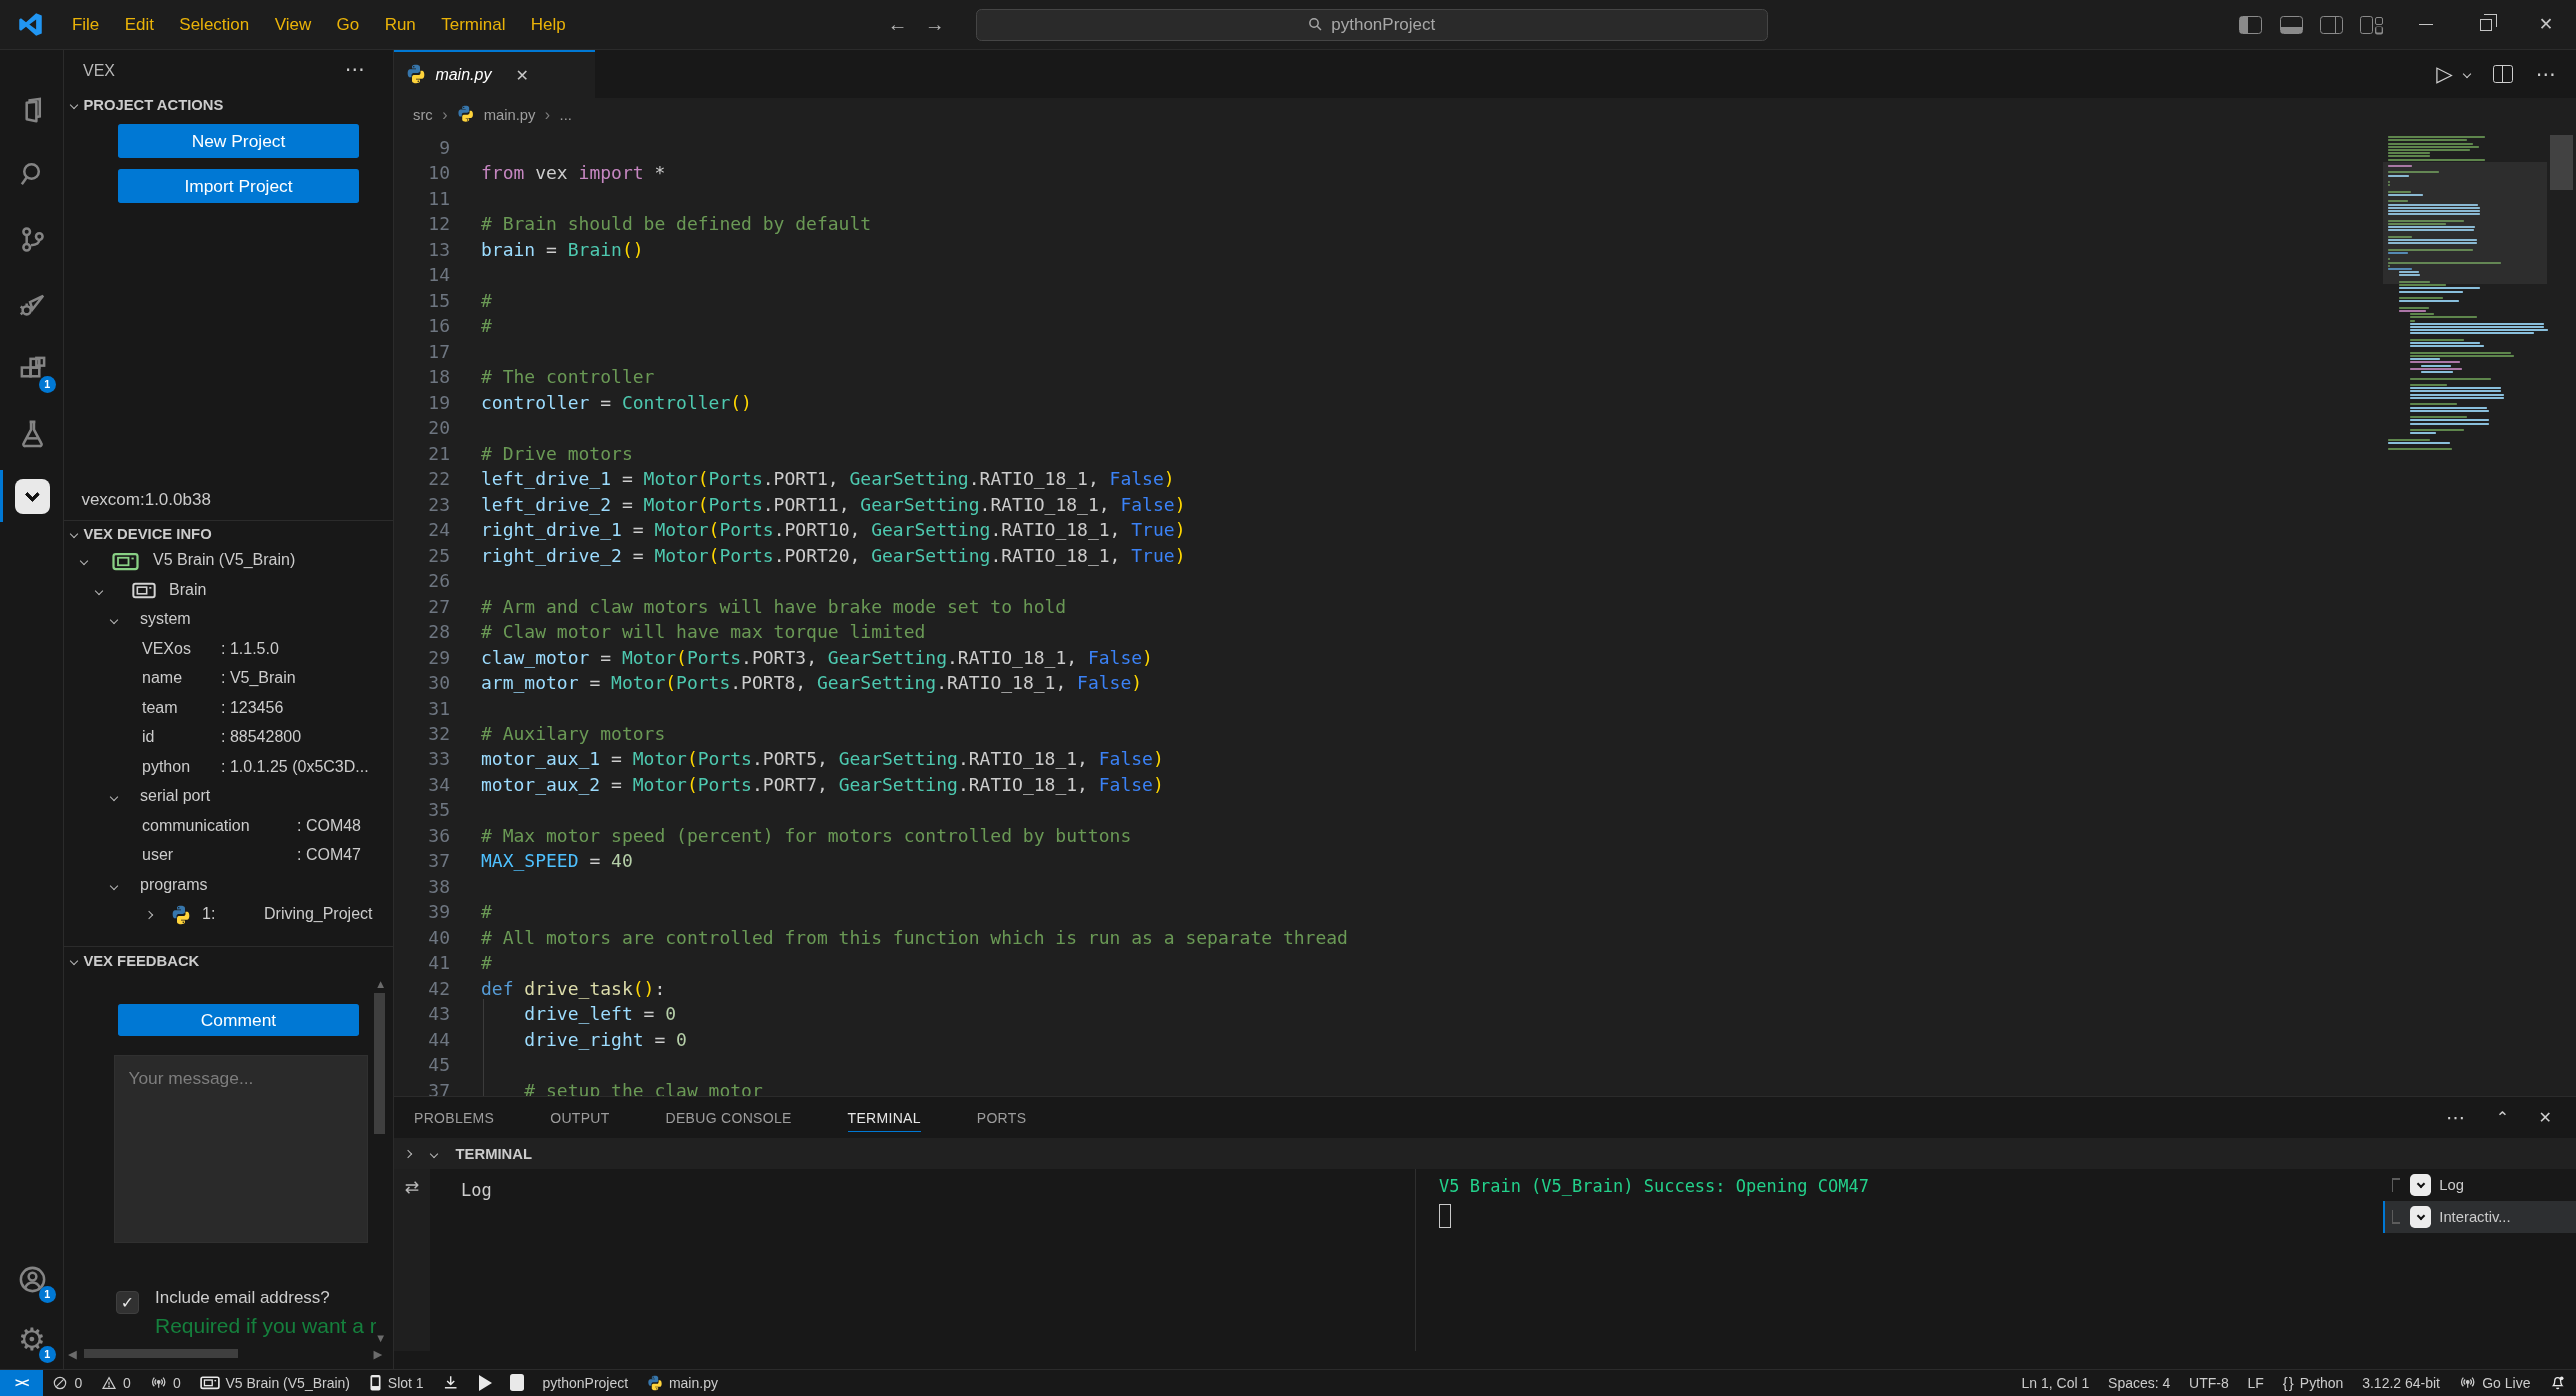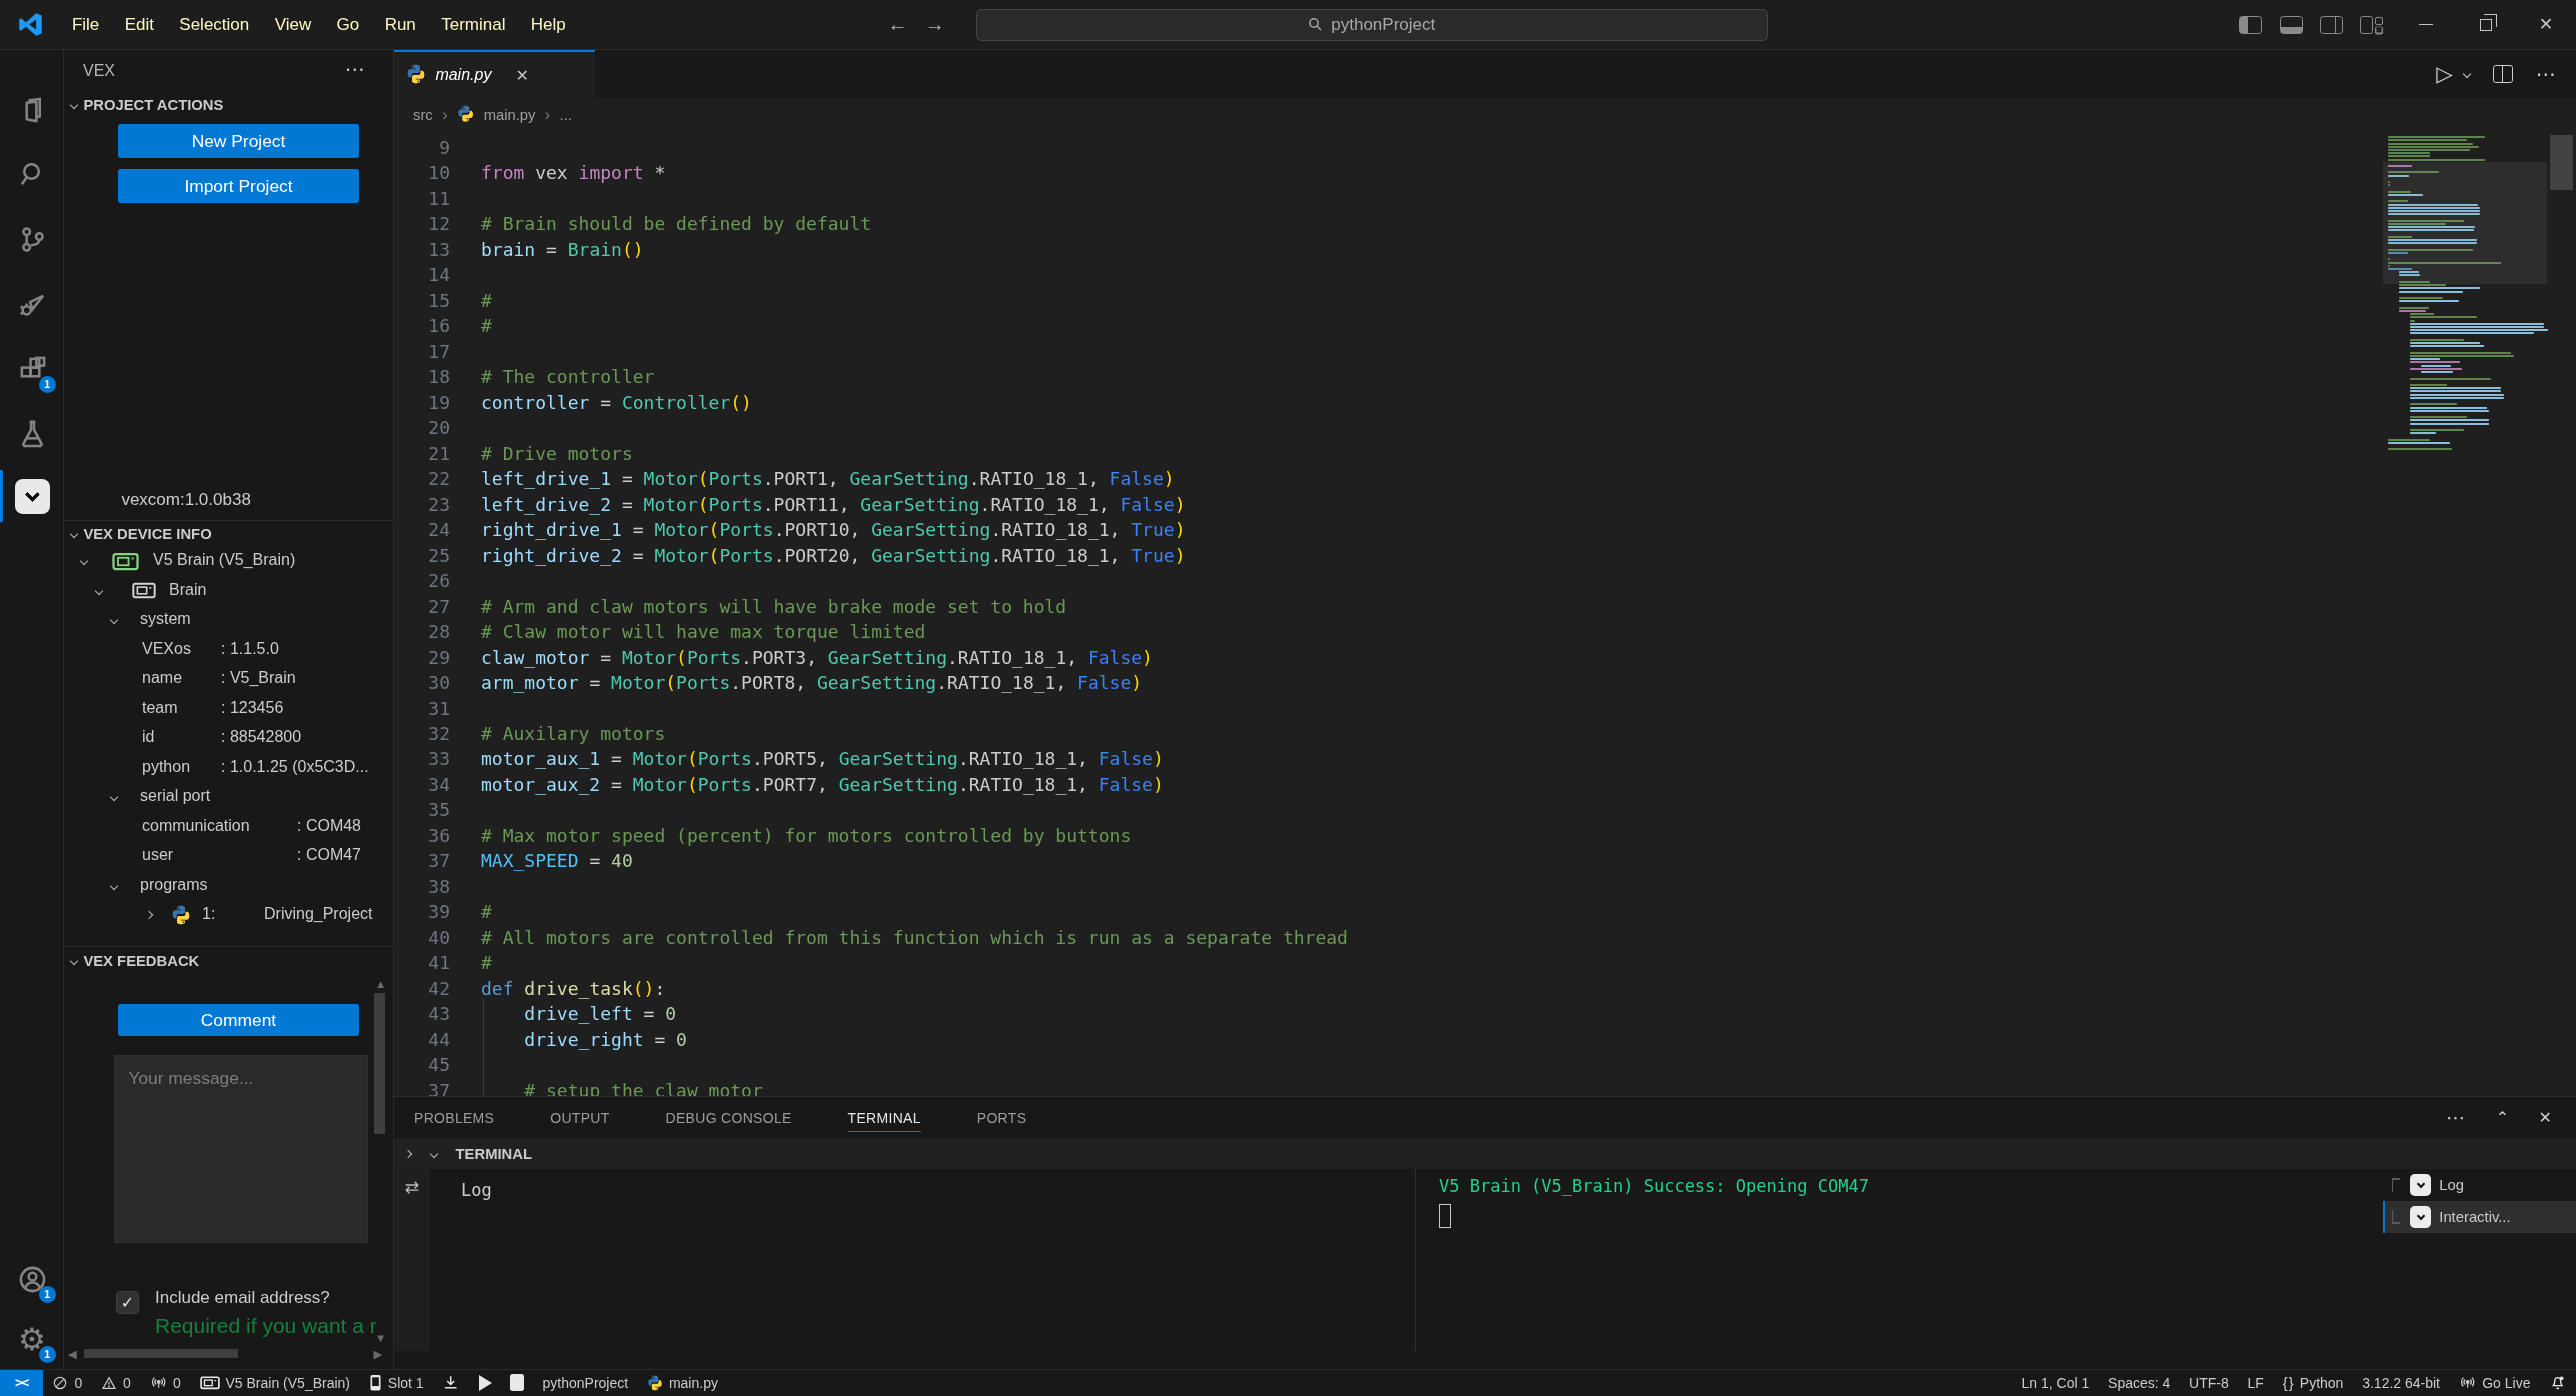--- a/index.html
+++ b/index.html
@@ -3,21 +3,21 @@
 <meta charset="utf-8">
 <style>
   *{margin:0;padding:0;box-sizing:border-box;}
   html,body{width:2576px;height:1396px;overflow:hidden;background:#1f1f1f;
     font-family:"Liberation Sans",sans-serif;color:#cccccc;}
 
   
   #titlebar{position:absolute;left:0;top:0;width:2576px;height:50px;background:#1d1d1d;
     border-bottom:0.7px solid #2b2b2b;display:flex;align-items:center;}
   #vscode-logo{width:27px;height:27px;margin:0 14.8px 0 17.4px;}
-  .menu-item{font-size:17px;color:#fef9c3;padding:6.7px 12.7px;border-radius:5.4px;cursor:default;}
+  .menu-item{font-size:17px;color:#eab308;padding:6.7px 12.7px;border-radius:5.4px;cursor:default;}
   .navarrows{display:flex;gap:17.4px;margin-left:309px;font-size:20px;color:#b6b6b6;}
   #searchbox{width:792px;height:32px;margin-left:31px;background:#2a2a2a;border:0.7px solid #454545;
     border-radius:5.4px;display:flex;align-items:center;justify-content:center;color:#a8a8a8;font-size:17px;gap:8px;}
   #titlebar-right{margin-left:auto;display:flex;align-items:center;height:100%;}
   .layout-ic{width:23px;height:18px;border:1.3px solid #8a8a8a;border-radius:3.4px;margin:0 8.7px;position:relative;}
   .layout-ic.left::before{content:"";position:absolute;left:0;top:0;width:8px;height:100%;background:#8a8a8a;}
   .layout-ic.bottom::before{content:"";position:absolute;left:0;bottom:0;width:100%;height:6px;background:#8a8a8a;}
   .layout-ic.right::before{content:"";position:absolute;right:6px;top:0;width:1.3px;height:100%;background:#8a8a8a;}
   .layout-ic.custom{border:none;width:27px;}
   .layout-ic.custom::before{content:"";position:absolute;left:0;top:0.7px;width:10.7px;height:16px;border:1.3px solid #8a8a8a;border-radius:2.7px;}
@@ -43,21 +43,21 @@
 
   
   #sidebar{position:absolute;left:64px;top:0;width:330px;height:100%;background:#181818;border-right:0.7px solid #2b2b2b;font-size:16px;}
   #sidebar-title{position:absolute;left:19px;top:12px;font-size:16px;color:#b8b8b8;}
   #sidebar-more{position:absolute;right:27px;top:6.7px;font-size:20px;color:#cccccc;letter-spacing:1.3px;}
   .sec-head{position:absolute;left:6.7px;display:flex;align-items:center;gap:6.7px;font-weight:bold;font-size:14.8px;color:#cccccc;}
   .chev{display:inline-block;width:6px;height:6px;border-right:1.3px solid #b9b9b9;border-bottom:1.3px solid #b9b9b9;transform:rotate(45deg);}
   .chev.right{transform:rotate(-45deg);}
   .blue-btn{position:absolute;left:54px;width:241px;height:34px;background:#0078d4;color:#fff;font-size:17.4px;
     border:none;border-radius:2.7px;display:flex;align-items:center;justify-content:center;cursor:pointer;}
-  #vexcom-version{position:absolute;left:17.4px;top:440px;font-size:17px;color:#cccccc;margin-left:40px;}
+  #vexcom-version{position:absolute;left:17.4px;top:440px;font-size:17px;color:#cccccc;}
   #devinfo-border{position:absolute;left:0;top:470px;width:100%;height:0.7px;background:#2b2b2b;}
   #tree{position:absolute;left:0;top:496px;width:100%;}
   .trow{position:relative;width:100%;height:29.5px;}
   .trow span{position:absolute;top:5.4px;white-space:nowrap;font-size:16px;color:#cccccc;}
   .trow .chev{top:12px;}
   .ticon{position:absolute;top:5.4px;}
   #feedback-border{position:absolute;left:0;top:896px;width:100%;height:0.7px;background:#2b2b2b;}
   #textarea-box{position:absolute;left:50px;top:1005px;width:254px;height:188px;background:#2a2a2a;border:0.7px solid #303030;color:#7d7d7d;font-size:17.4px;padding:12px 13.4px;}
   #checkbox{position:absolute;left:52px;top:1241px;width:23px;height:23px;background:#313131;border:0.7px solid #3f3f3f;border-radius:4px;color:#e7e7e7;font-size:16px;display:flex;align-items:center;justify-content:center;}
   #email-label{position:absolute;left:91px;top:1238px;font-size:17px;color:#cccccc;}

